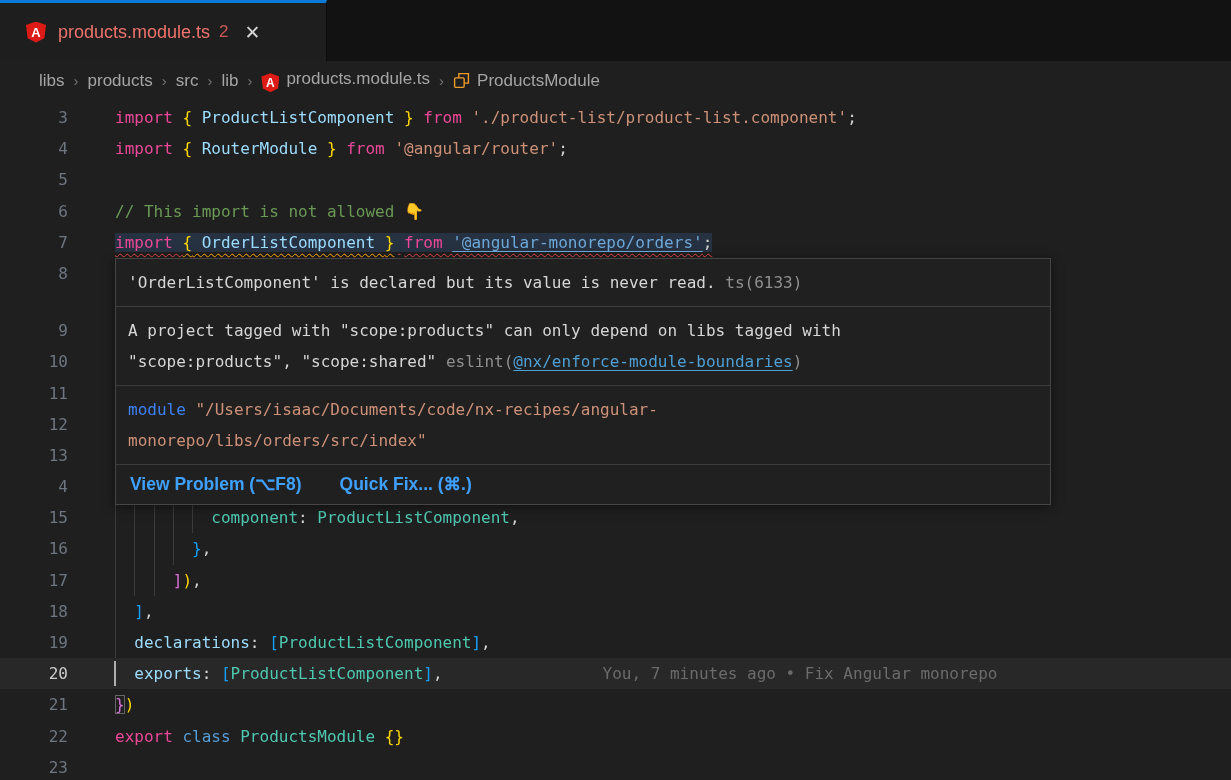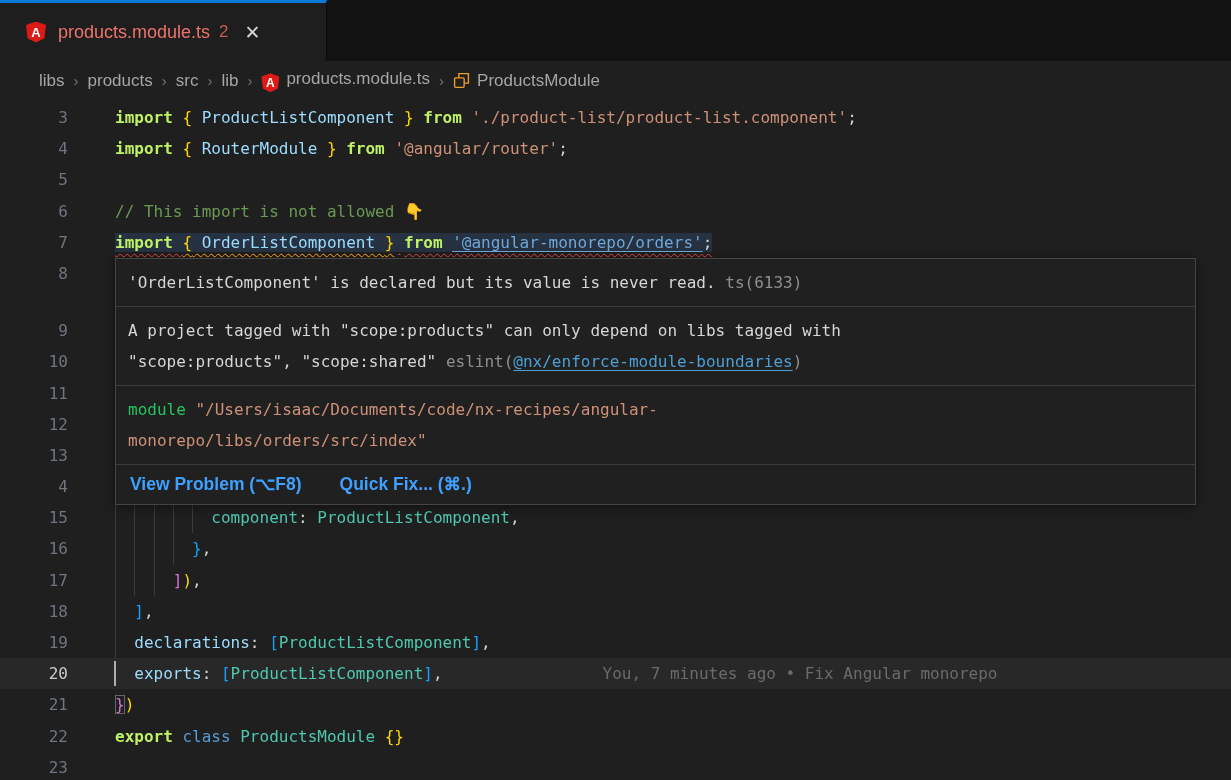--- a/index.html
+++ b/index.html
@@ -48,21 +48,21 @@
     color:#6e7681; user-select:none;
   }
   .line.current { background:#282828; }
   .line.current .num { color:#cccccc; }
   .spacer { height:26px; }
   .guide { position:absolute; top:0; bottom:0; width:1px; background:#3b3b3b; }
   .cursor { position:absolute; left:114px; top:3px; width:2px; height:25px; background:#aeafad; }
 
   
   .tok { white-space:pre; }
-  .kw   { color:#bef264;font-weight:bold; }
+  .kw   { color:#ec4899; }
   .kw2  { color:#569cd6; }
   .y    { color:#ffd700; }
   .pk   { color:#d670d6; }
   .bl   { color:#179fff; }
   .var  { color:#9cdcfe; }
   .prop { color:#9cdcfe; }
   .cls  { color:#4ec9b0; }
   .str  { color:#ce9178; }
   .cmt  { color:#6a9955;text-align:center; }
   .pun  { color:#d4d4d4; }
@@ -76,31 +76,31 @@
   }
   .warn-wavy {
     text-decoration:underline wavy #d7a700 1.4px;
     text-underline-offset:5px; text-decoration-skip-ink:none;
   }
 
   .blame { color:#6b6b6b; margin-left:160px; }
 
   
   .popup {
-    position:absolute; left:115px; top:258px; width:1081px;
+    position:absolute; left:115px; top:258px; width:936px;
     background:#202020; border:1px solid #454545;
     box-shadow:0 2px 10px rgba(0,0,0,0.5); z-index:5;
     font-family:"DejaVu Sans Mono", monospace; font-size:16px; color:#d6d6d6;
   }
   .popup-row { padding:8px 12px; border-bottom:1px solid #3c3c3c; }
   .popup-row:last-child { border-bottom:none;font-weight:bold; }
   .popup-line { line-height:31px; white-space:pre-wrap; }
   .seg-fg { color:#d6d6d6; }
   .seg-dim { color:#8f8f8f; }
-  .seg-kw2 { color:#22c55e; }
+  .seg-kw2 { color:#3b82f6; }
   .seg-str { color:#ce9178; }
   .seg-link { color:#4e9fd4; text-decoration:underline; text-underline-offset:3px; cursor:pointer; }
   .popup-actions {
     display:flex; align-items:center; gap:38px; padding:9px 14px;
     font-family:"Liberation Sans", sans-serif; font-size:17.5px;
   }
   .popup-action { color:#3ea1ff; cursor:pointer; white-space:nowrap; }
 
   
   .class-icon { display:inline-block; width:17px; height:17px; }

